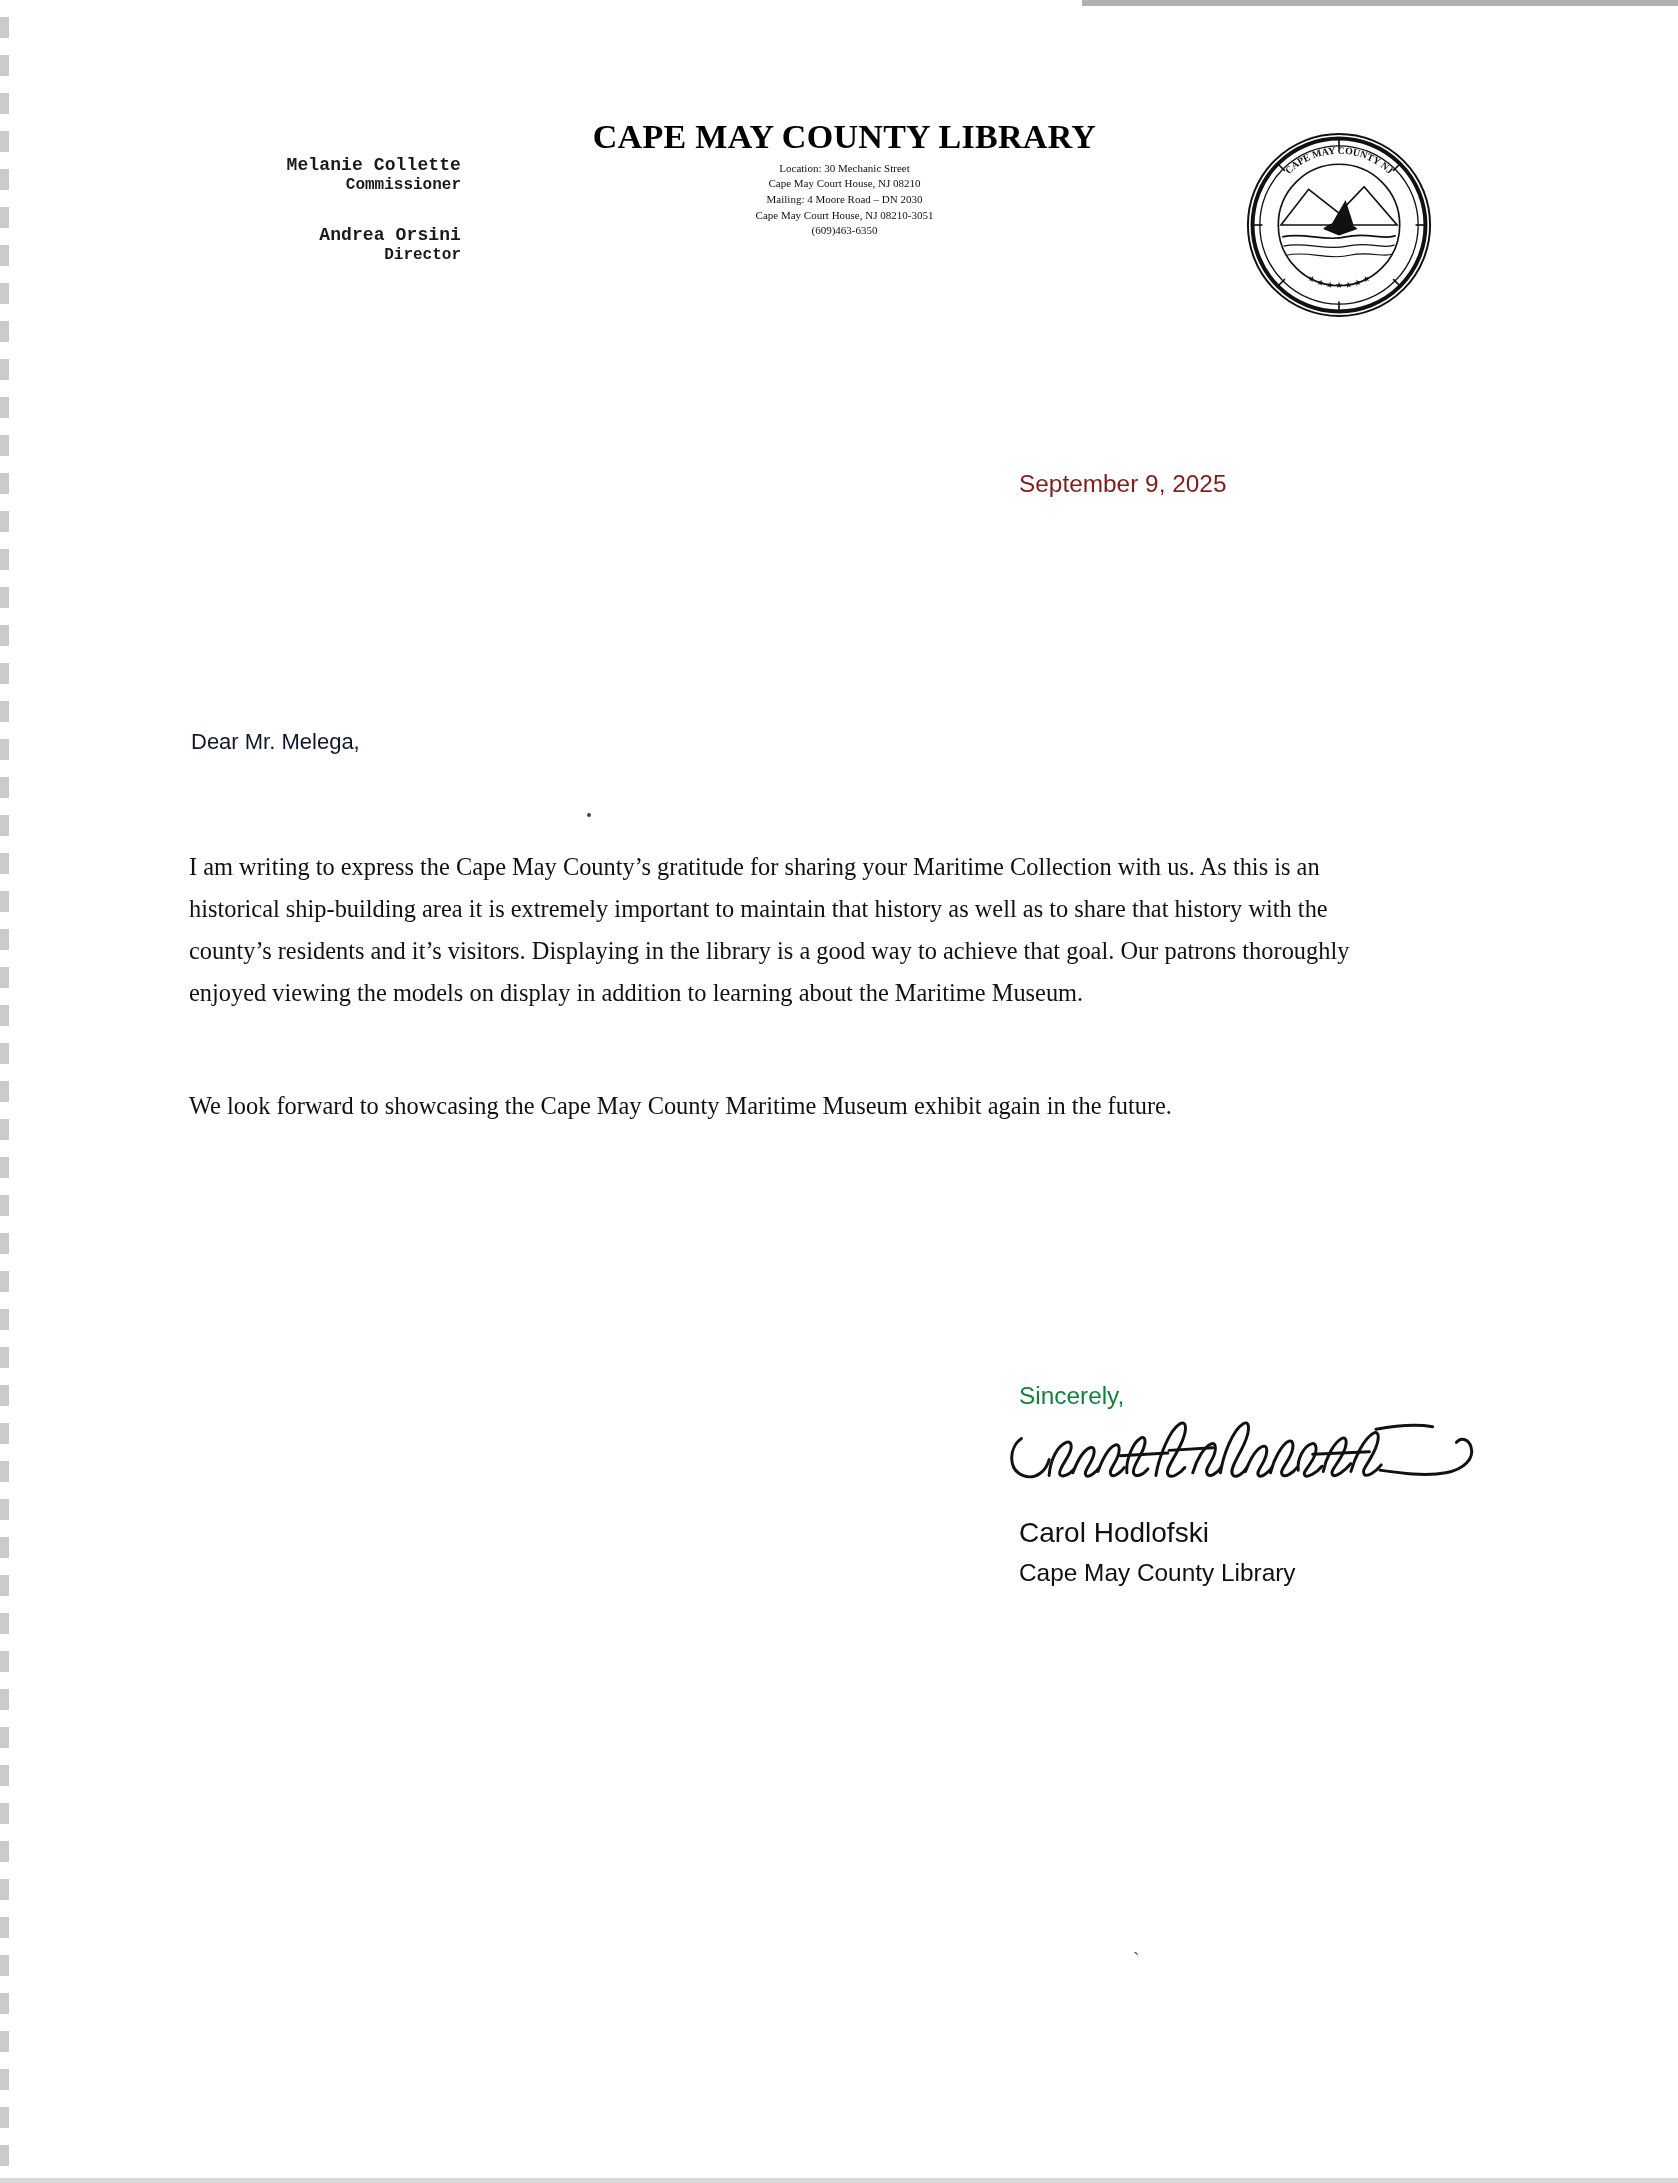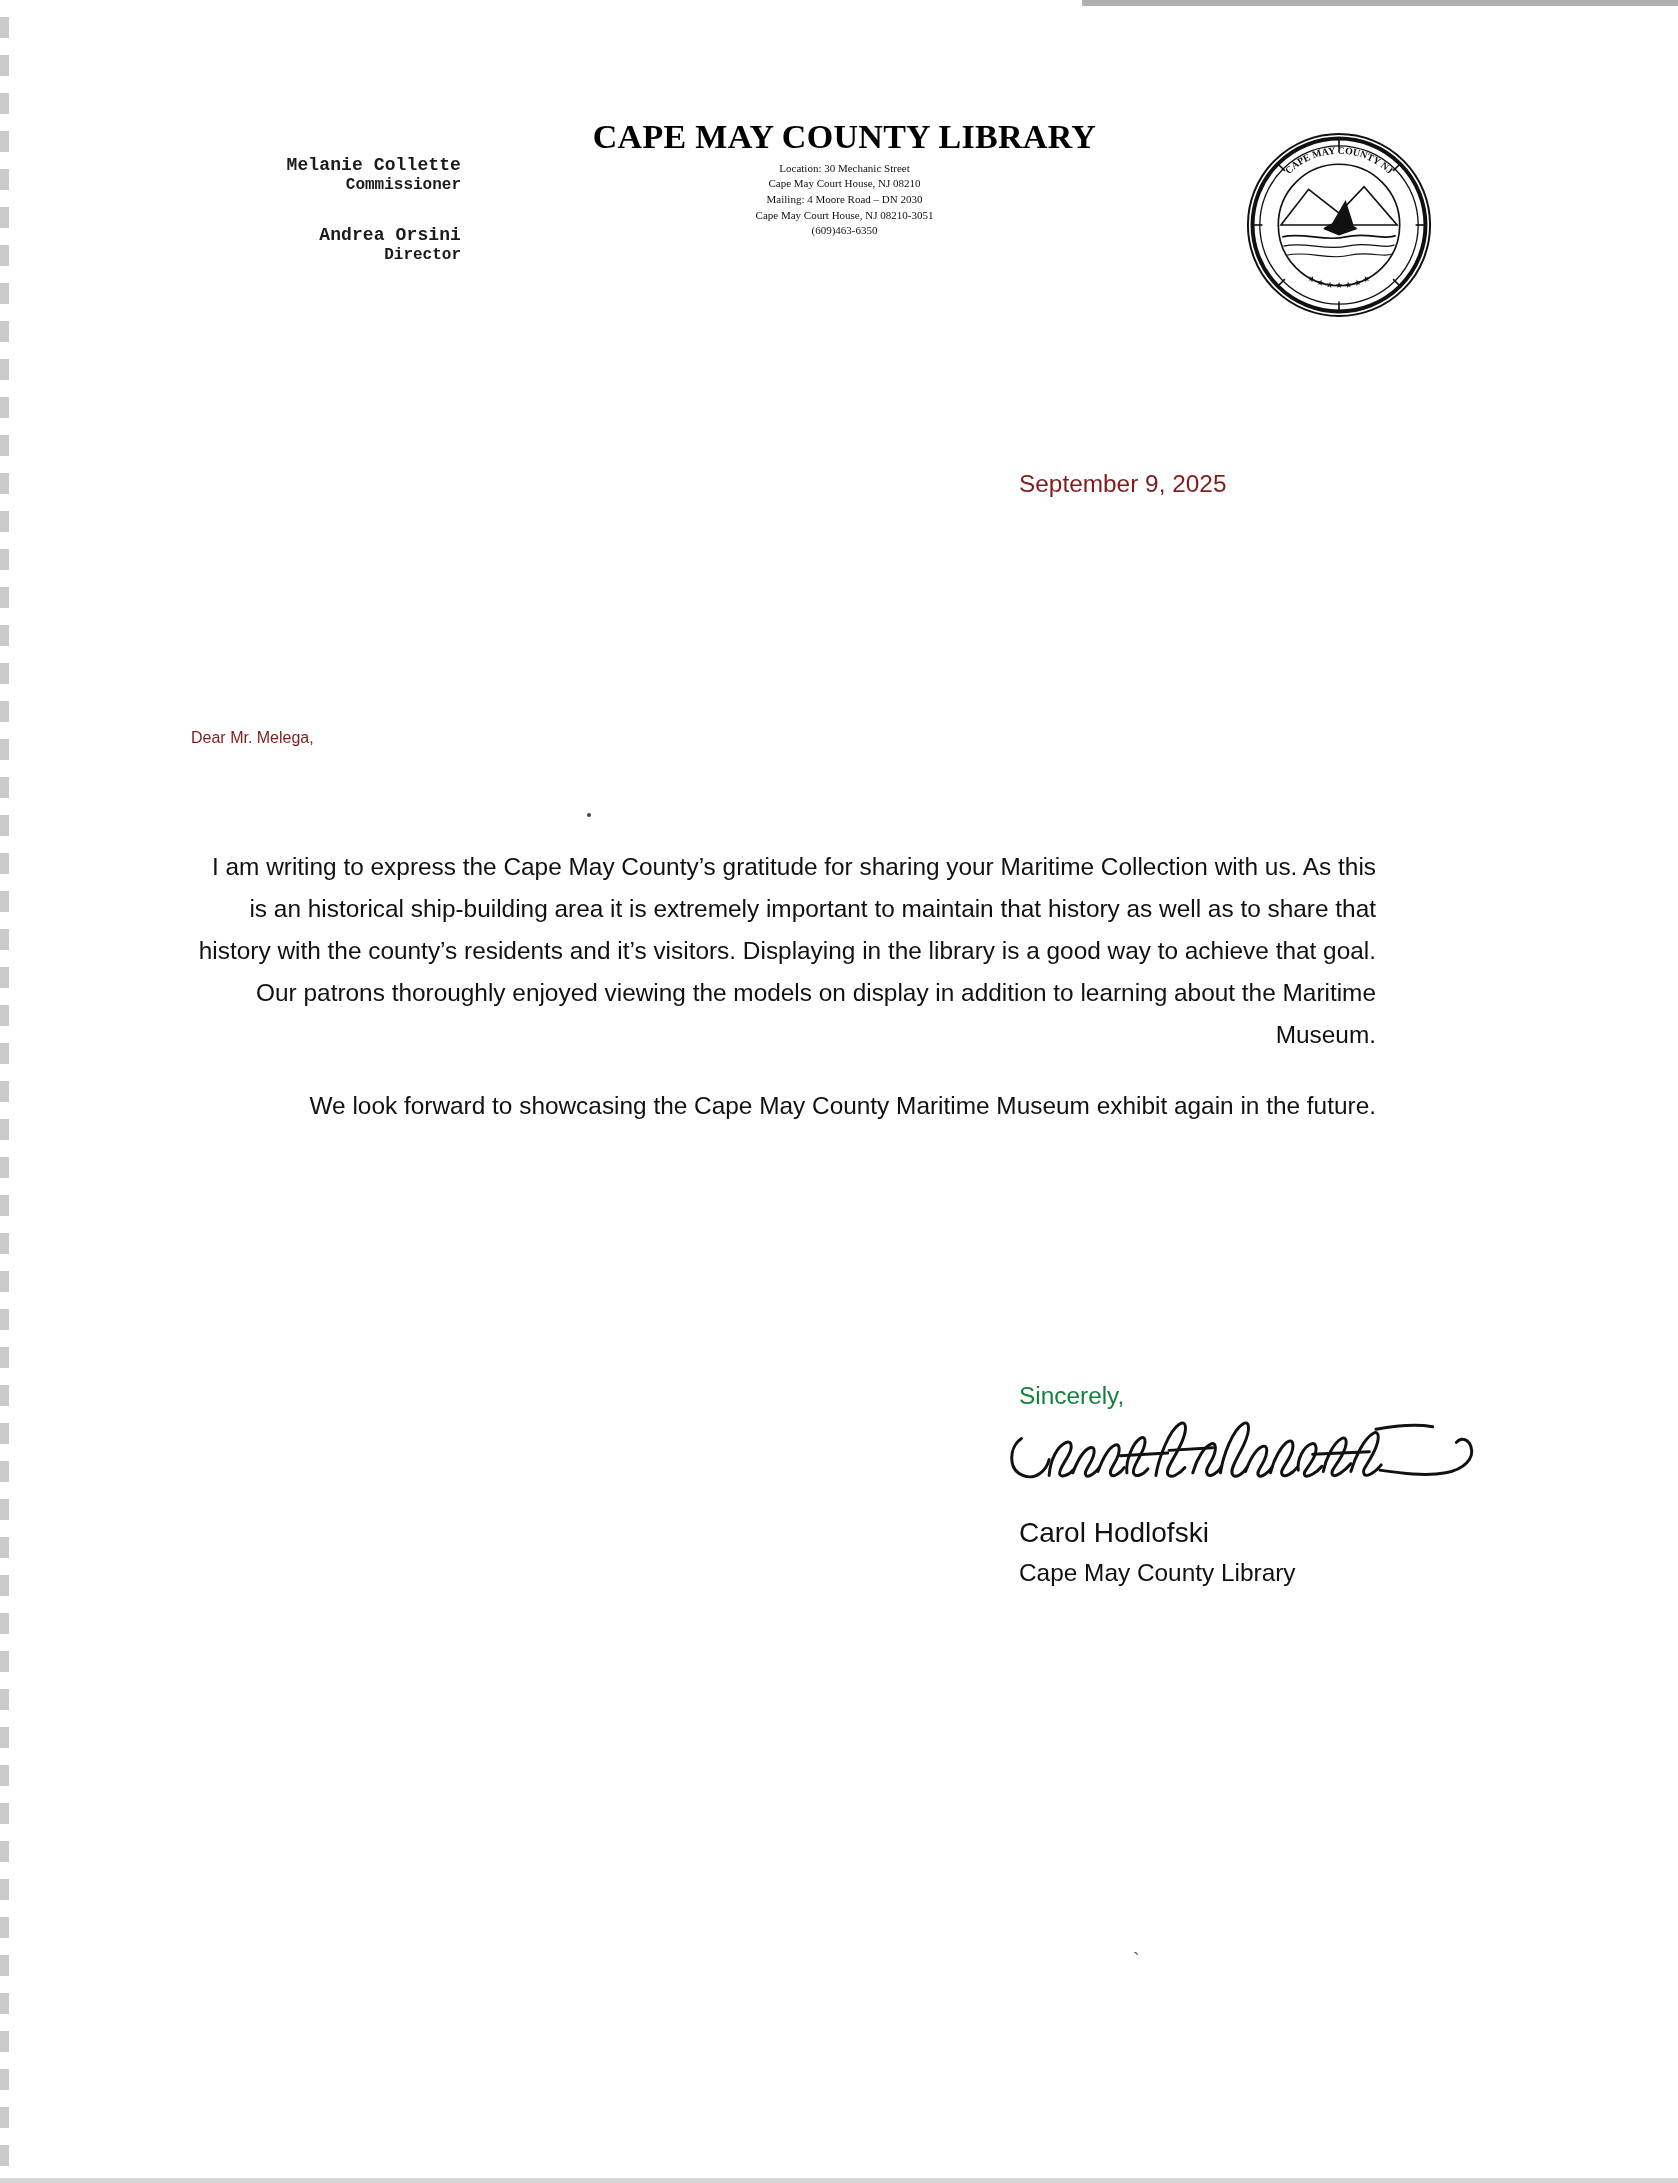--- a/index.html
+++ b/index.html
@@ -121,40 +121,41 @@
     position: absolute;
     left: 1019px;
     top: 470px;
     font-size: 24.4px;
     color: #7f1d1d;
   }
   .salutation {
     position: absolute;
     left: 191px;
     top: 729px;
-    font-size: 16px;
-    color: #7f1d1d;
+    font-size: 22px;
+    color: #0f172a;
   }
   .stray-dot {
     position: absolute;
     left: 587px;
     top: 813px;
     width: 4px;
     height: 4px;
     background: #444;
     border-radius: 50%;
   }
   .para {
     position: absolute;
     left: 189px;
     width: 1187px;
     font-size: 24.4px;
     line-height: 1.72;
     color: #111;
-    text-align: right;
+    text-align: left;
+    font-family: Liberation Serif, serif;
   }
   #para1 { top: 846px; }
   #para2 { top: 1085px; }
 
   .closing {
     position: absolute;
     left: 1019px;
     top: 1382px;
     font-size: 24.4px;
     color: #15803d;

